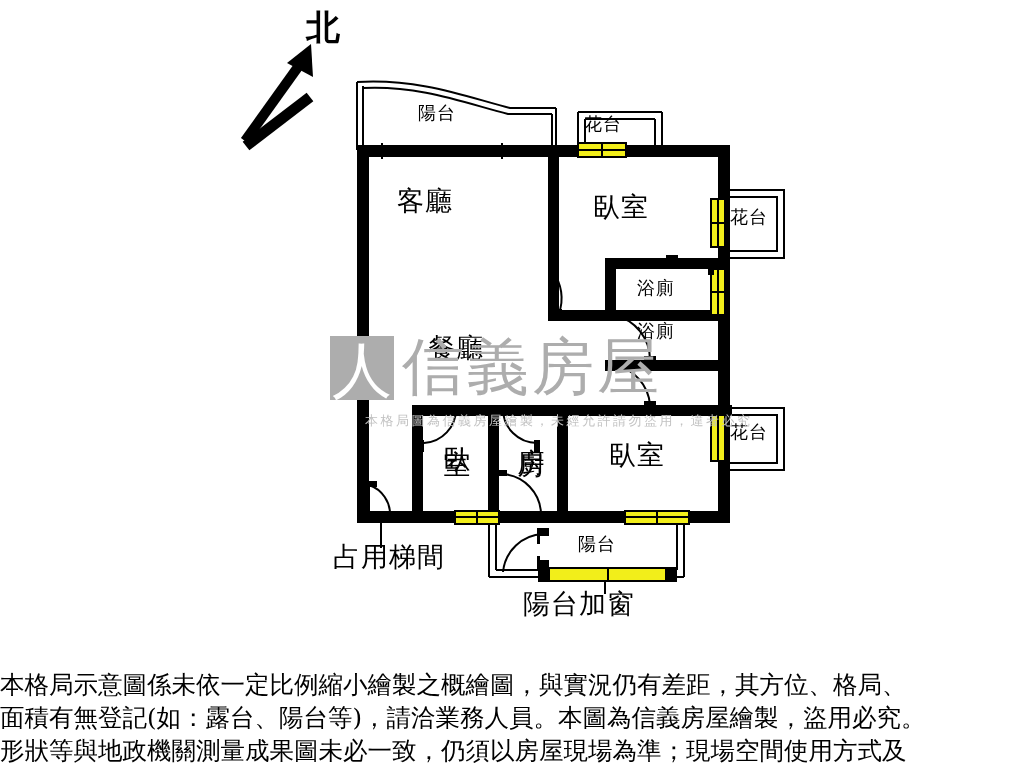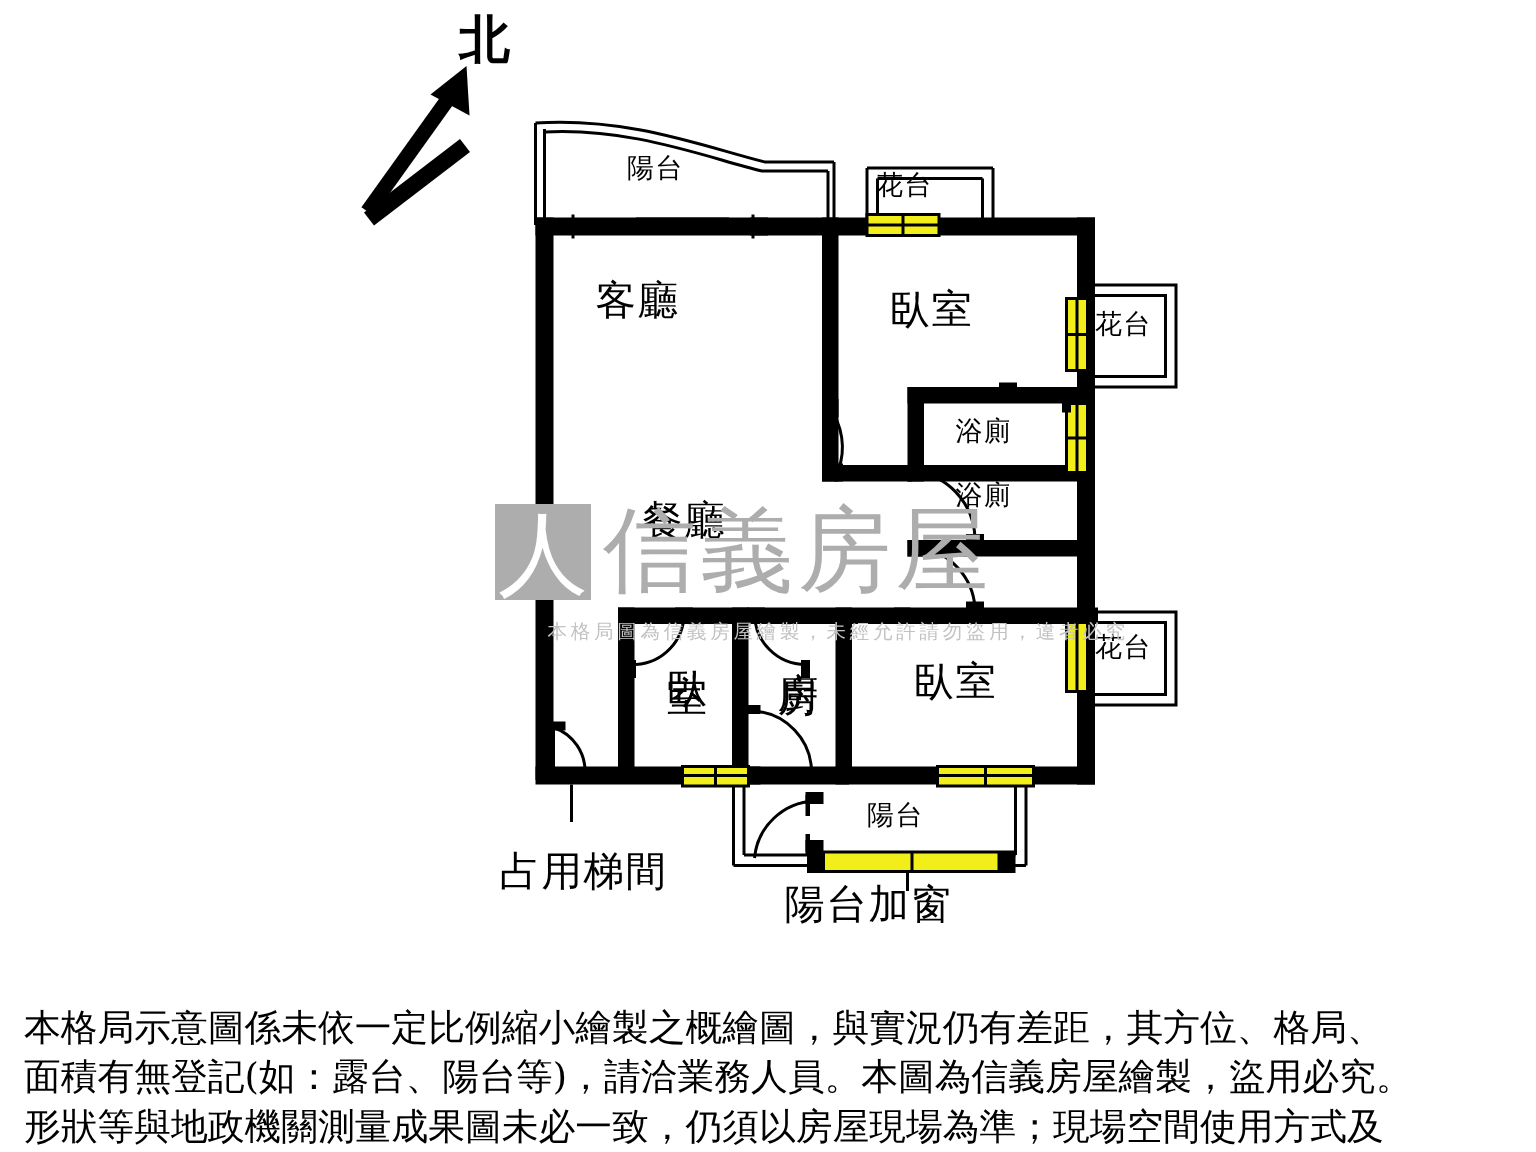--- a/index.html
+++ b/index.html
@@ -95,21 +95,21 @@
     white-space: nowrap;
     margin-left: 33px;
   }
 
   
   #disclaimer {
     position: absolute;
     left: 0;
     top: 668px;
     width: 1024px;
-    padding: 0 16px;
+    padding: 0 0;
     box-sizing: border-box;
     color: #000000;
     font-family: "DejaVu Serif", "Liberation Serif", serif;
     font-size: 24.5px;
     line-height: 33px;
     letter-spacing: 0px;
   }
   #disclaimer .dl-line { white-space: nowrap; }
 </style>
 </head>
@@ -345,21 +345,21 @@
   <div class="lbl lbl-small" style="left:730px; top:423px;">花台</div>
 
   <div class="lbl lbl-room lbl-vert" style="left:444px; top:426px;">臥室</div>
 
   <div class="lbl lbl-room lbl-vert" style="left:518px; top:426px;">廚房</div>
 
   <div class="lbl lbl-room" style="left:609px; top:441px;">臥室</div>
 
   <div class="lbl lbl-small" style="left:578px; top:535px;">陽台</div>
 
-  <div class="lbl lbl-outer" style="left:333px; top:568px;">占用梯間</div>
+  <div class="lbl lbl-outer" style="left:333px; top:543px;">占用梯間</div>
 
   <div class="lbl lbl-outer" style="left:523px; top:590px;">陽台加窗</div>
 
   <div class="lbl lbl-north" style="left:306px; top:10px;">北</div>
 
   <div id="watermark">
     <div class="wm-logo">
       <div class="wm-person">人</div>
     </div>
     <div class="wm-text">信義房屋</div>

